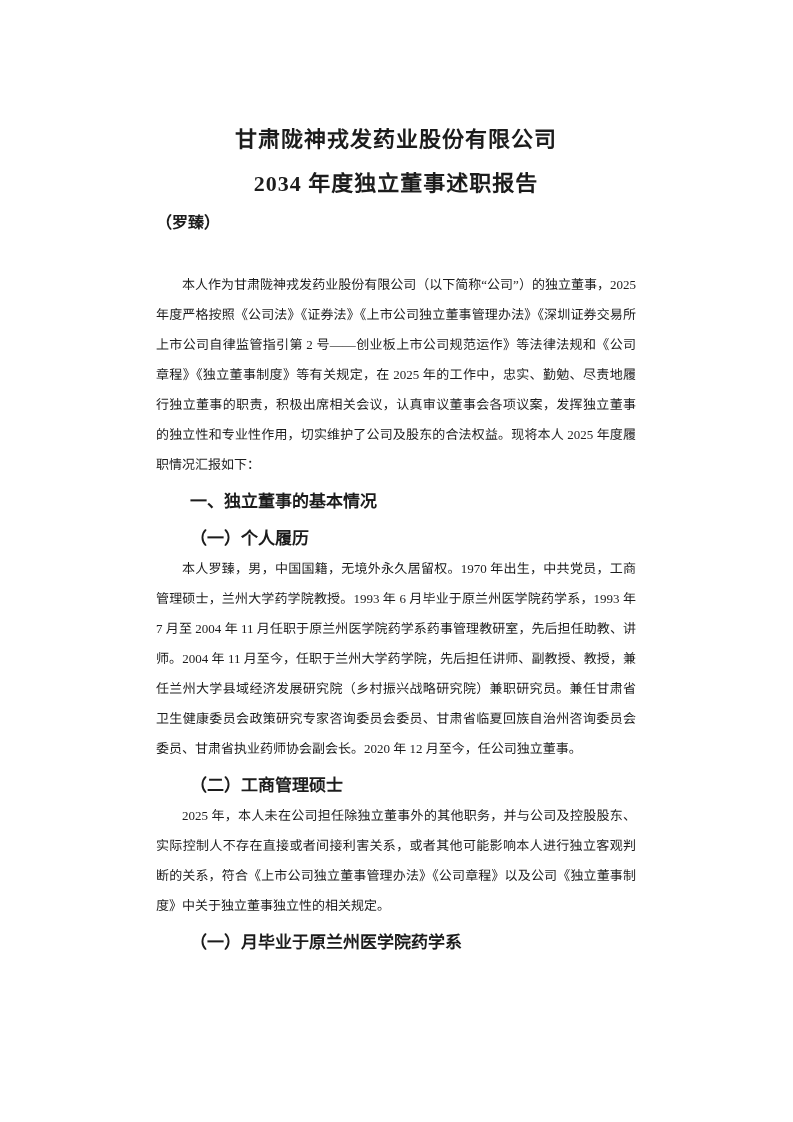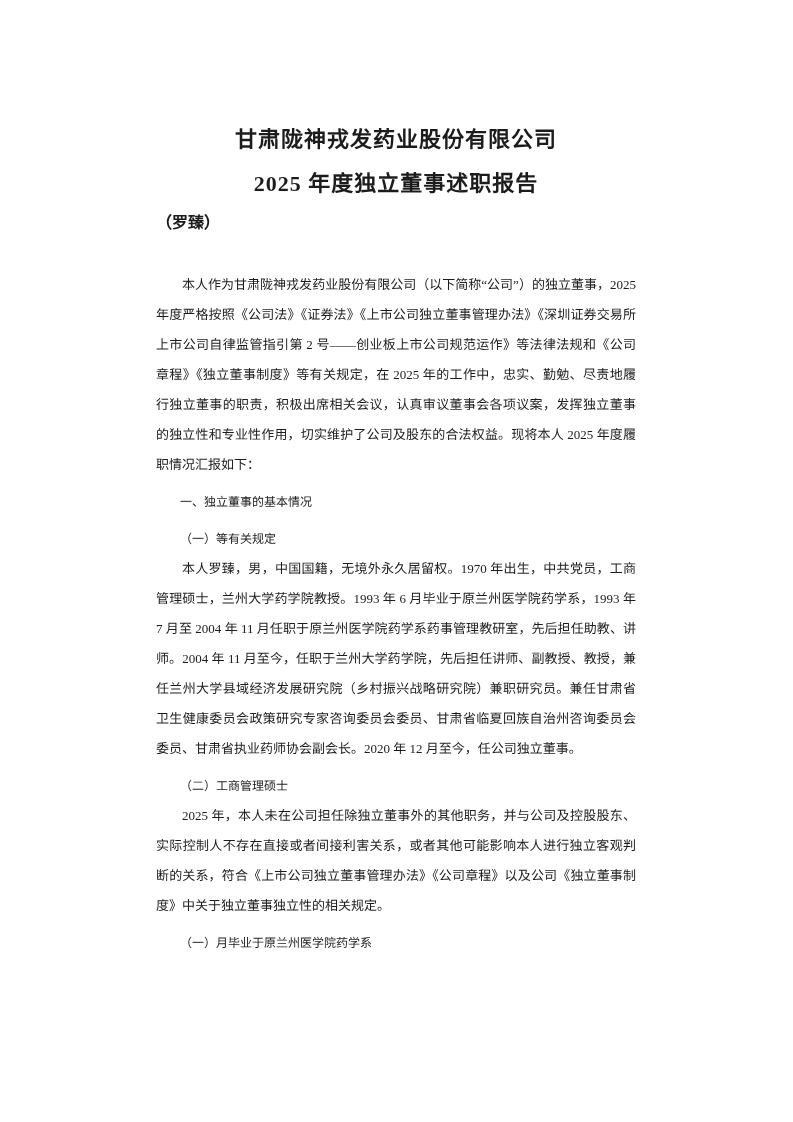--- a/index.html
+++ b/index.html
@@ -41,36 +41,36 @@
     margin: 0;
     font-size: 13px;
     line-height: 30px;
     text-align: justify;
     text-justify: inter-ideograph;
     text-indent: 2em;
     word-break: break-all;
   }
   .heading1, .heading2 {
     margin: 7px 0 0 0;
-    font-size: 12px;
-    font-weight: normal;
+    font-size: 17px;
+    font-weight: bold;
     line-height: 30px;
     text-indent: 2em;
   }
 </style>
 </head>
 <body>
 
 <div class="page">
   <h1 class="doc-title">甘肃陇神戎发药业股份有限公司</h1>
-  <h1 class="doc-title">2025 年度独立董事述职报告</h1>
+  <h1 class="doc-title">2034 年度独立董事述职报告</h1>
   <div class="doc-subtitle">（罗臻）</div>
 
   <div class="document-body">
       <p class="paragraph">本人作为甘肃陇神戎发药业股份有限公司（以下简称“公司”）的独立董事，2025 年度严格按照《公司法》《证券法》《上市公司独立董事管理办法》《深圳证券交易所上市公司自律监管指引第 2 号——创业板上市公司规范运作》等法律法规和《公司章程》《独立董事制度》等有关规定，在 2025 年的工作中，忠实、勤勉、尽责地履行独立董事的职责，积极出席相关会议，认真审议董事会各项议案，发挥独立董事的独立性和专业性作用，切实维护了公司及股东的合法权益。现将本人 2025 年度履职情况汇报如下：</p>
       <h3 class="heading1">一、独立董事的基本情况</h3>
-      <h3 class="heading2">（一）等有关规定</h3>
+      <h3 class="heading2">（一）个人履历</h3>
       <p class="paragraph">本人罗臻，男，中国国籍，无境外永久居留权。1970 年出生，中共党员，工商管理硕士，兰州大学药学院教授。1993 年 6 月毕业于原兰州医学院药学系，1993 年 7 月至 2004 年 11 月任职于原兰州医学院药学系药事管理教研室，先后担任助教、讲师。2004 年 11 月至今，任职于兰州大学药学院，先后担任讲师、副教授、教授，兼任兰州大学县域经济发展研究院（乡村振兴战略研究院）兼职研究员。兼任甘肃省卫生健康委员会政策研究专家咨询委员会委员、甘肃省临夏回族自治州咨询委员会委员、甘肃省执业药师协会副会长。2020 年 12 月至今，任公司独立董事。</p>
       <h3 class="heading2">（二）工商管理硕士</h3>
       <p class="paragraph">2025 年，本人未在公司担任除独立董事外的其他职务，并与公司及控股股东、实际控制人不存在直接或者间接利害关系，或者其他可能影响本人进行独立客观判断的关系，符合《上市公司独立董事管理办法》《公司章程》以及公司《独立董事制度》中关于独立董事独立性的相关规定。</p>
       <h3 class="heading2">（一）月毕业于原兰州医学院药学系</h3>
     </div>
 </div>
 
 </body></html>

